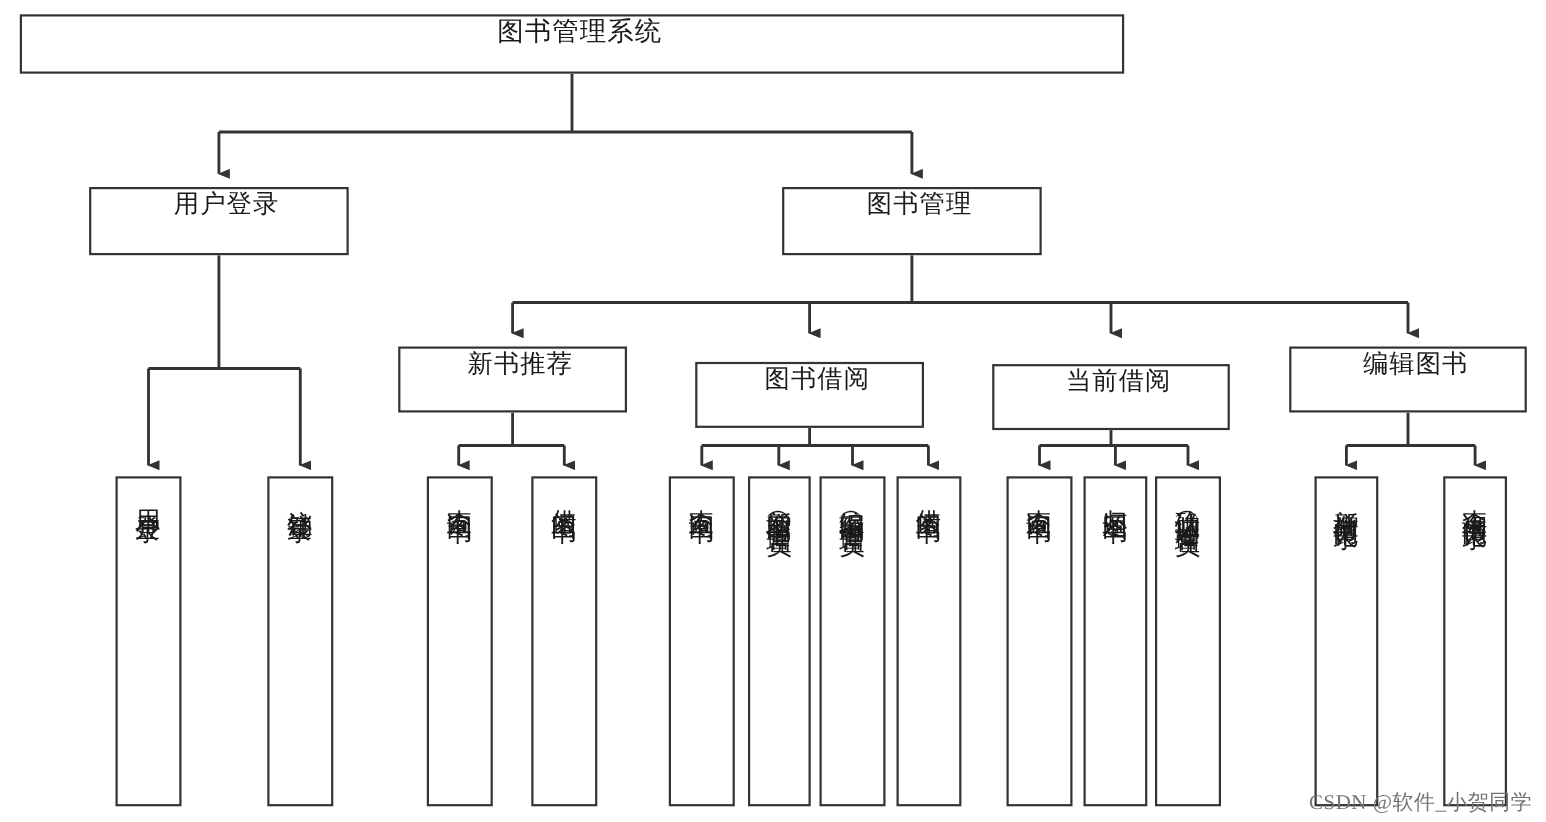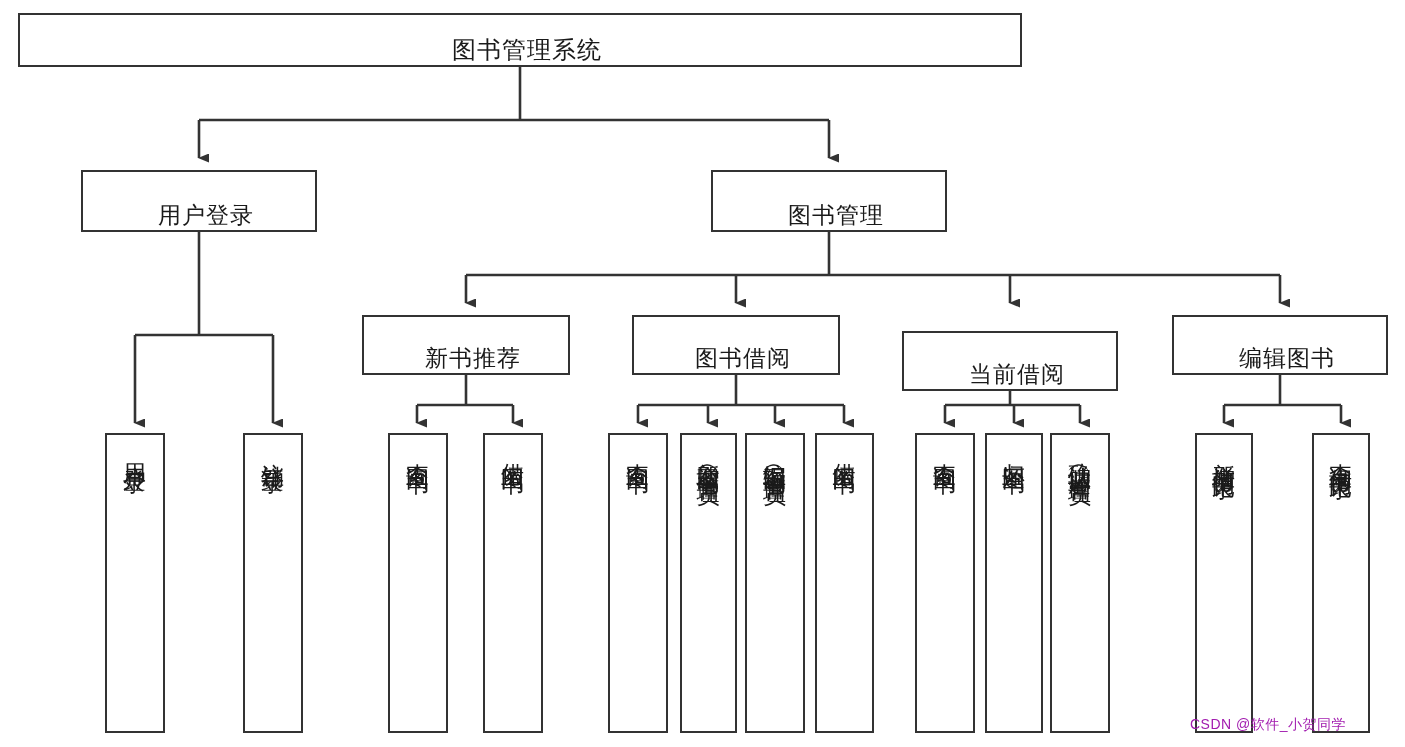--- a/index.html
+++ b/index.html
@@ -25,21 +25,21 @@
     width: 1405px;
     height: 747px;
     pointer-events: none;
   }
   .node {
     position: absolute;
     box-sizing: border-box;
     background: #ffffff;
     border: 2.5px solid #333333;
     display: flex;
-    align-items: flex-end;
+    align-items: flex-start;
     justify-content: center;
     color: #1a1a1a;
     text-align: center;
     z-index: 2;
     padding-left: 14px;
   }
   .node.h {
     font-size: 23px;
     line-height: 1.2;
     letter-spacing: 1px;
@@ -56,25 +56,26 @@
   .node.v .vlabel {
     writing-mode: vertical-rl;
     text-orientation: upright;
     line-height: 1.05;
     letter-spacing: 3px;
     white-space: nowrap;
     display: block;
   }
   .watermark {
     position: absolute;
-    font-size: 14px;
-    color: #a21caf;
+    font-size: 19px;
+    color: #737373;
     letter-spacing: 0.5px;
     white-space: nowrap;
     z-index: 3;
+    font-family: Liberation Serif, serif;
   }
 </style>
 </head>
 <body>
 
 <div id="canvas">
 
   <svg class="edges" viewBox="0 0 1405 747" xmlns="http://www.w3.org/2000/svg">
     <defs>
       <marker id="arrow" markerWidth="9" markerHeight="11" refX="4.5" refY="10" orient="auto" markerUnits="userSpaceOnUse">
@@ -132,21 +133,21 @@
   <div class="node h" style="left:81px; top:170px; width:236px; height:62px;">
     <span>用户登录</span>
   </div>
   <div class="node h" style="left:711px; top:170px; width:236px; height:62px;">
     <span>图书管理</span>
   </div>
 
   <div class="node h" style="left:362px; top:315px; width:208px; height:60px;">
     <span>新书推荐</span>
   </div>
-  <div class="node h" style="left:632px; top:315px; width:208px; height:60px;">
+  <div class="node h" style="left:632px; top:329px; width:208px; height:60px;">
     <span>图书借阅</span>
   </div>
   <div class="node h" style="left:902px; top:315px; width:216px; height:60px;margin-top:16px;">
     <span>当前借阅</span>
   </div>
   <div class="node h" style="left:1172px; top:315px; width:216px; height:60px;">
     <span>编辑图书</span>
   </div>
 
   <div class="node v" style="left:105px; top:433px; width:60px; height:300px;">

